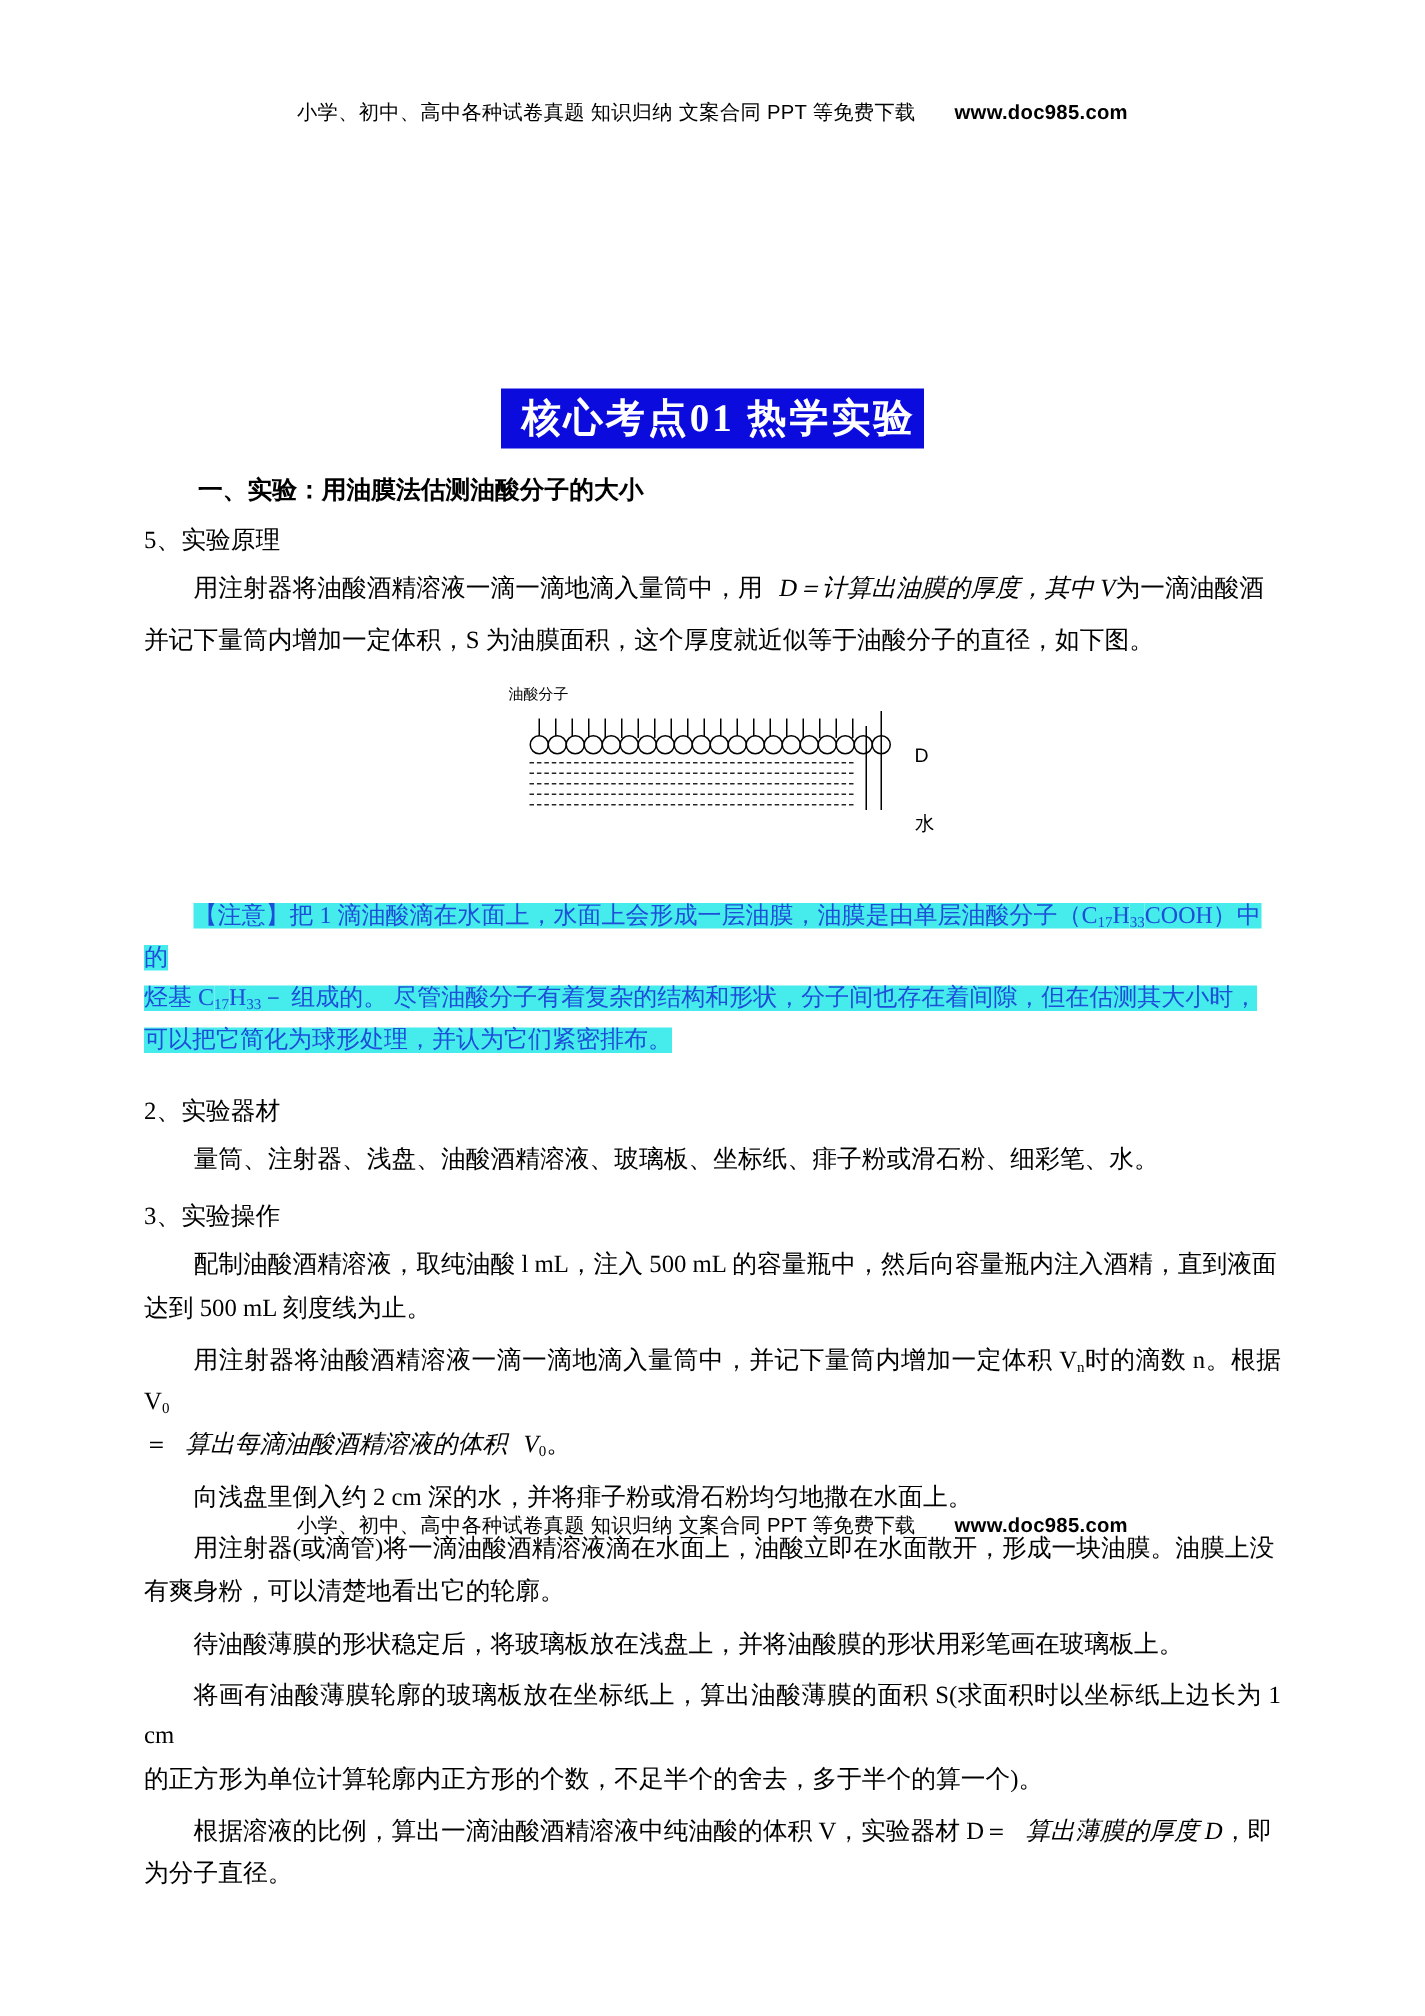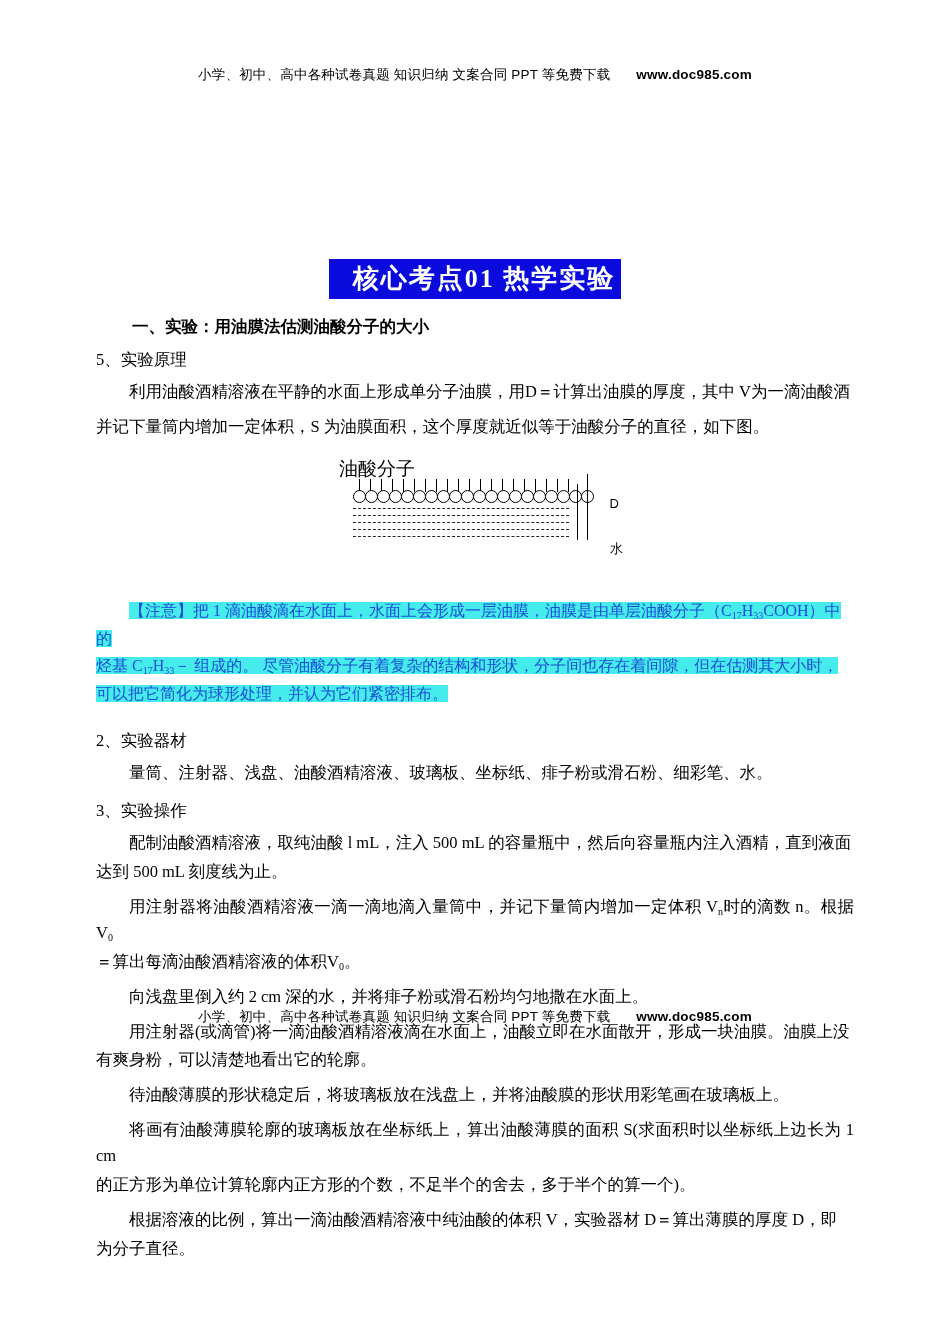--- a/index.html
+++ b/index.html
@@ -48,21 +48,21 @@
     text-align: center;
   }
   .title {
     display: inline-block;
     background: #0b0bdd;
     color: #ffffff;
     font-family: "Liberation Serif", serif;
     font-weight: bold;
     font-size: 26px;
     letter-spacing: 2px;
-    padding: 2px 6px 3px 24px;
+    padding: 2px 6px 3px 14px;
   }
   .sec-head {
     font-weight: bold;
     font-size: 16.5px;
     margin-top: 17px;
     margin-left: 36px;
   }
   .num-head {
     font-size: 16.5px;
     margin-top: 11px;
@@ -70,20 +70,22 @@
   p.body {
     font-size: 16.5px;
     line-height: 1.62;
     margin: 8px 0 0 0;
     text-align: justify;
   }
   p.indent {
     text-indent: 33px;
   }
   .ital {
+    font-style: italic;
+    padding-left: 11px;
   }
   .note-block {
     margin-top: 26px;
     font-size: 16px;
     line-height: 1.72;
     color: #1d4ed8;
   }
   .hl {
     background: #46ecec;
   }
@@ -99,21 +101,21 @@
   .fig-inner {
     position: relative;
     width: 300px;
     height: 115px;
   }
   .fig-label-top {
     position: absolute;
     left: 14px;
     top: 0px;
     font-family: "Liberation Sans", sans-serif;
-    font-size: 19px;
+    font-size: 10px;
   }
   .fig-label-d {
     position: absolute;
     right: 6px;
     top: 40px;
     font-family: "Liberation Sans", sans-serif;
     font-size: 13px;
   }
   .fig-label-water {
     position: absolute;
@@ -186,21 +188,21 @@
 
   <div class="title-wrap">
     <span class="title">核心考点01   热学实验</span>
   </div>
 
   <div class="sec-head">一、实验：用油膜法估测油酸分子的大小</div>
 
   <div class="num-head">5、实验原理</div>
 
   <p class="body indent">
-    <span>利用油酸酒精溶液在平静的水面上形成单分子油膜，用</span><span class="ital">D＝计算出油膜的厚度，其中 V</span><span>为一滴油酸酒</span>
+    <span>用注射器将油酸酒精溶液一滴一滴地滴入量筒中，用</span><span class="ital">D＝计算出油膜的厚度，其中 V</span><span>为一滴油酸酒</span>
   </p>
   <p class="body">并记下量筒内增加一定体积，S 为油膜面积，这个厚度就近似等于油酸分子的直径，如下图。</p>
 
   <div class="figure">
     <div class="fig-inner">
       <div class="fig-label-top">油酸分子</div>
       <div class="tails">
         <span class="tail" style="left:4px"></span>
           <span class="tail" style="left:15px"></span>
           <span class="tail" style="left:26px"></span>

